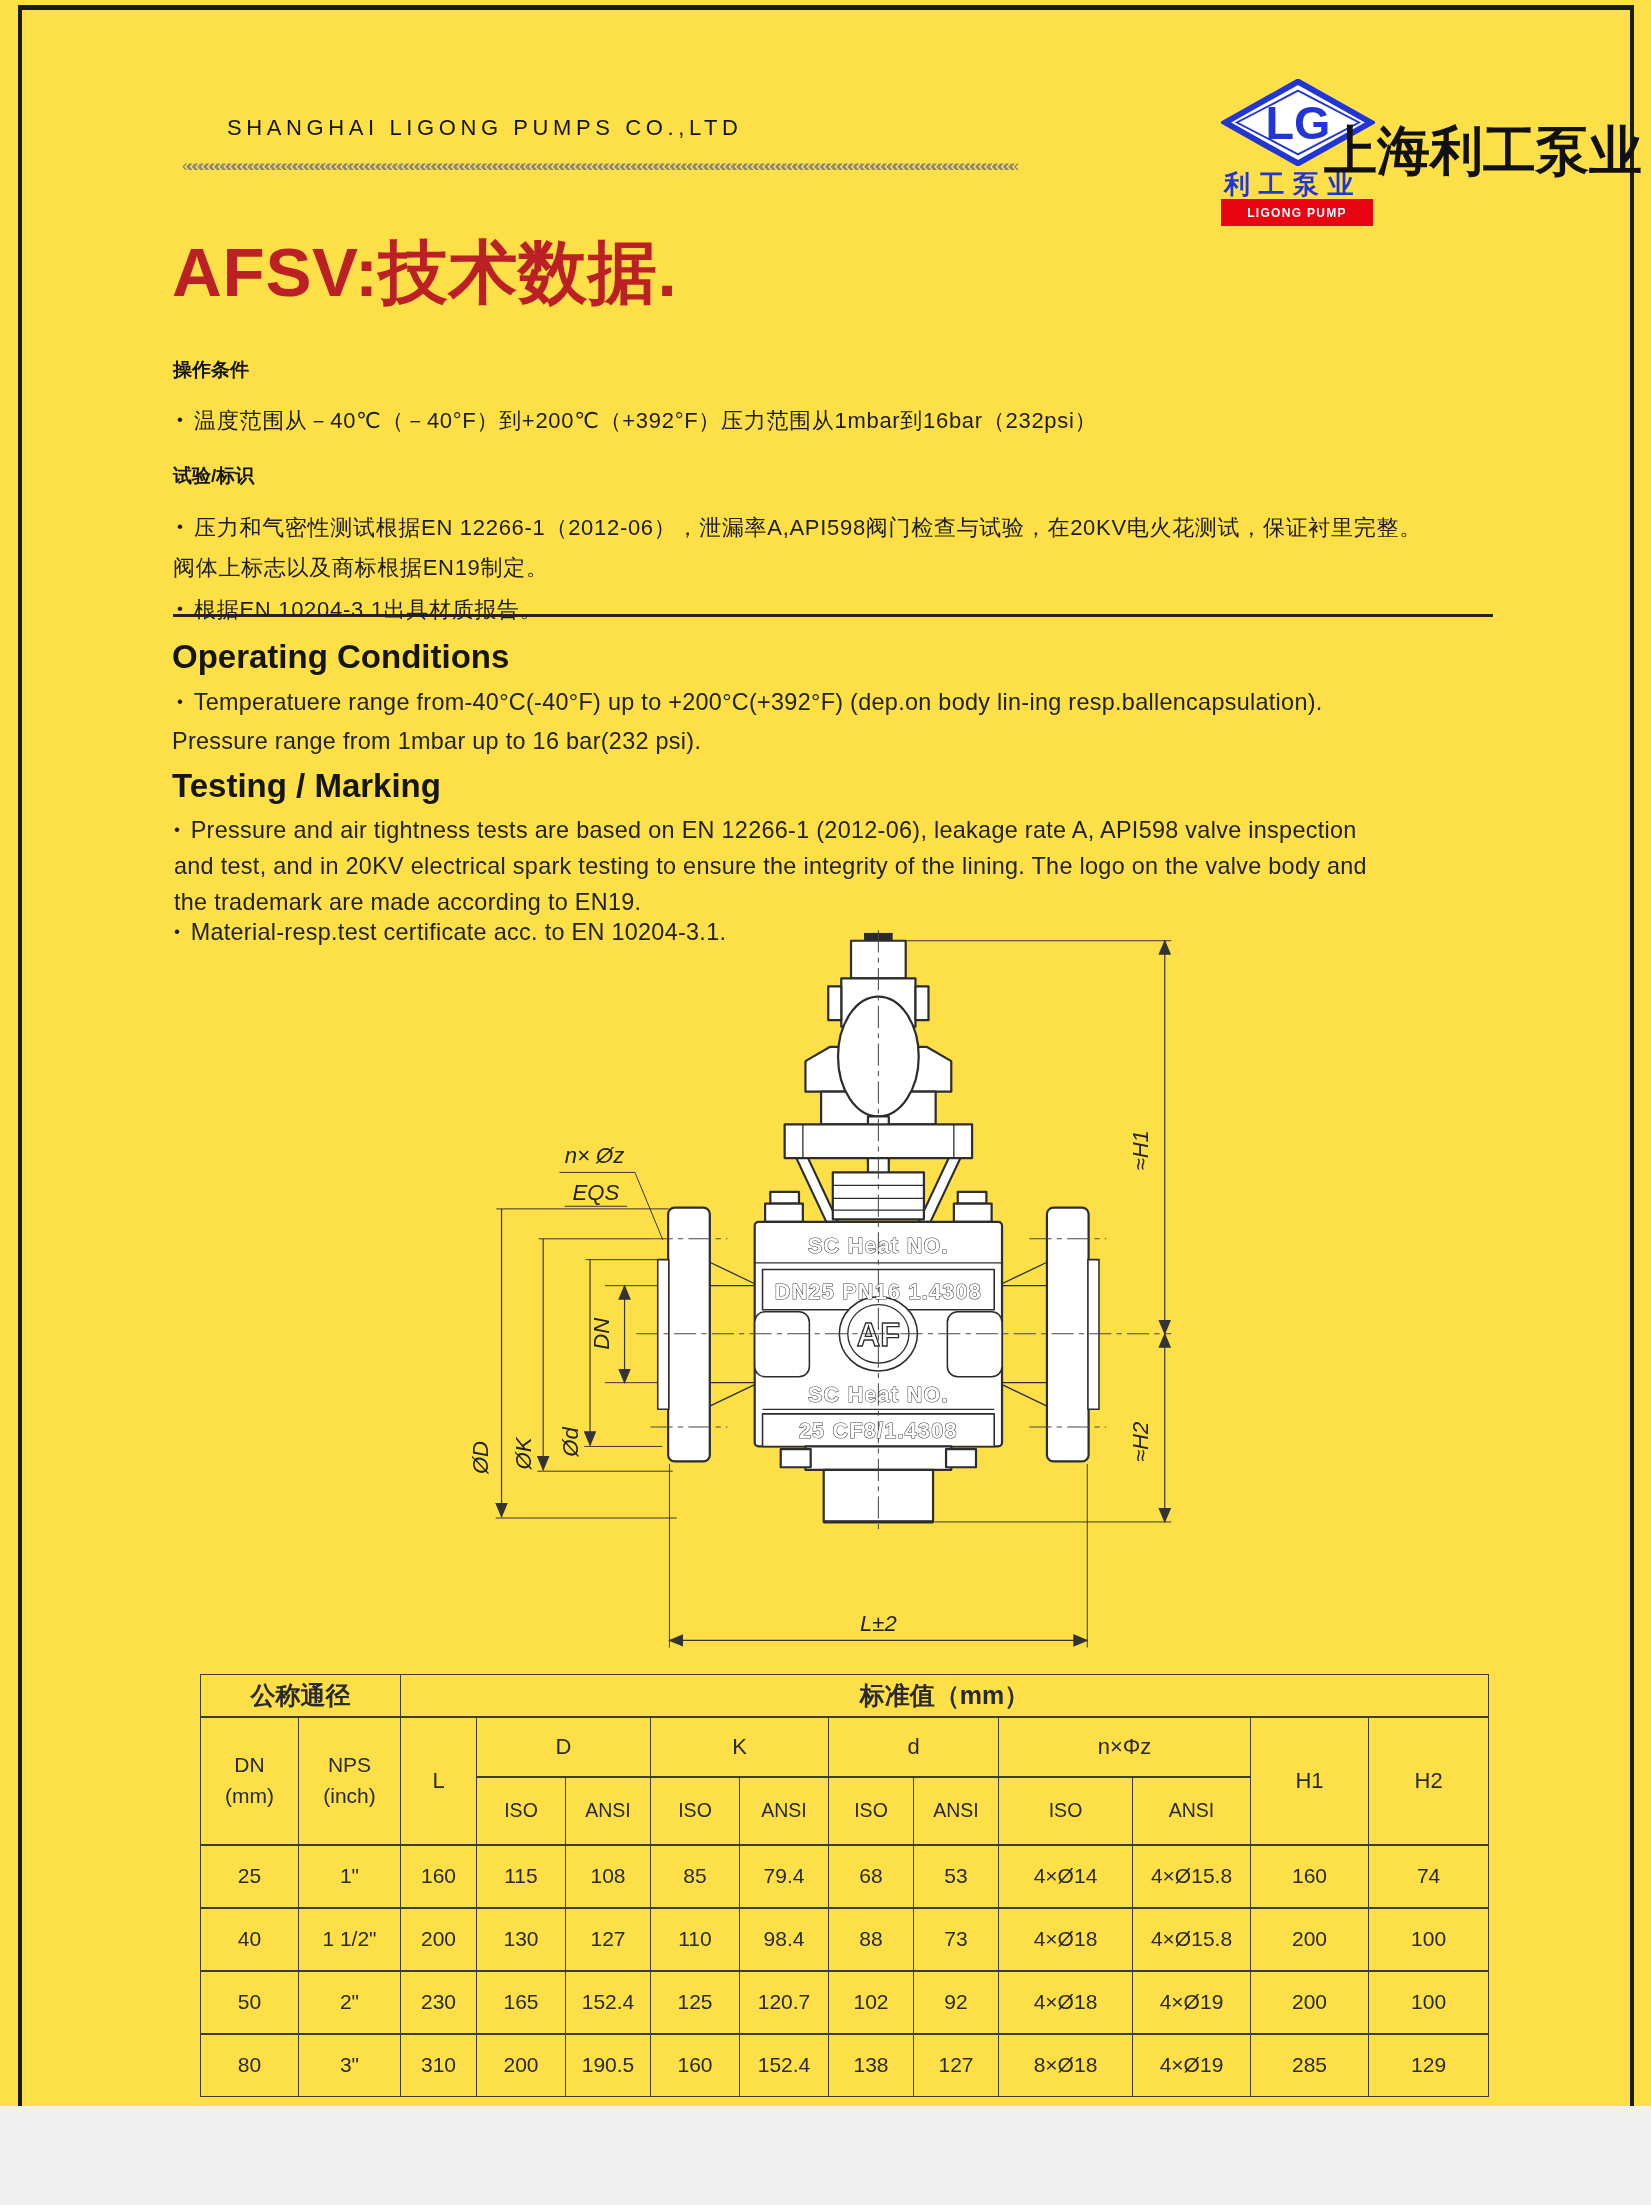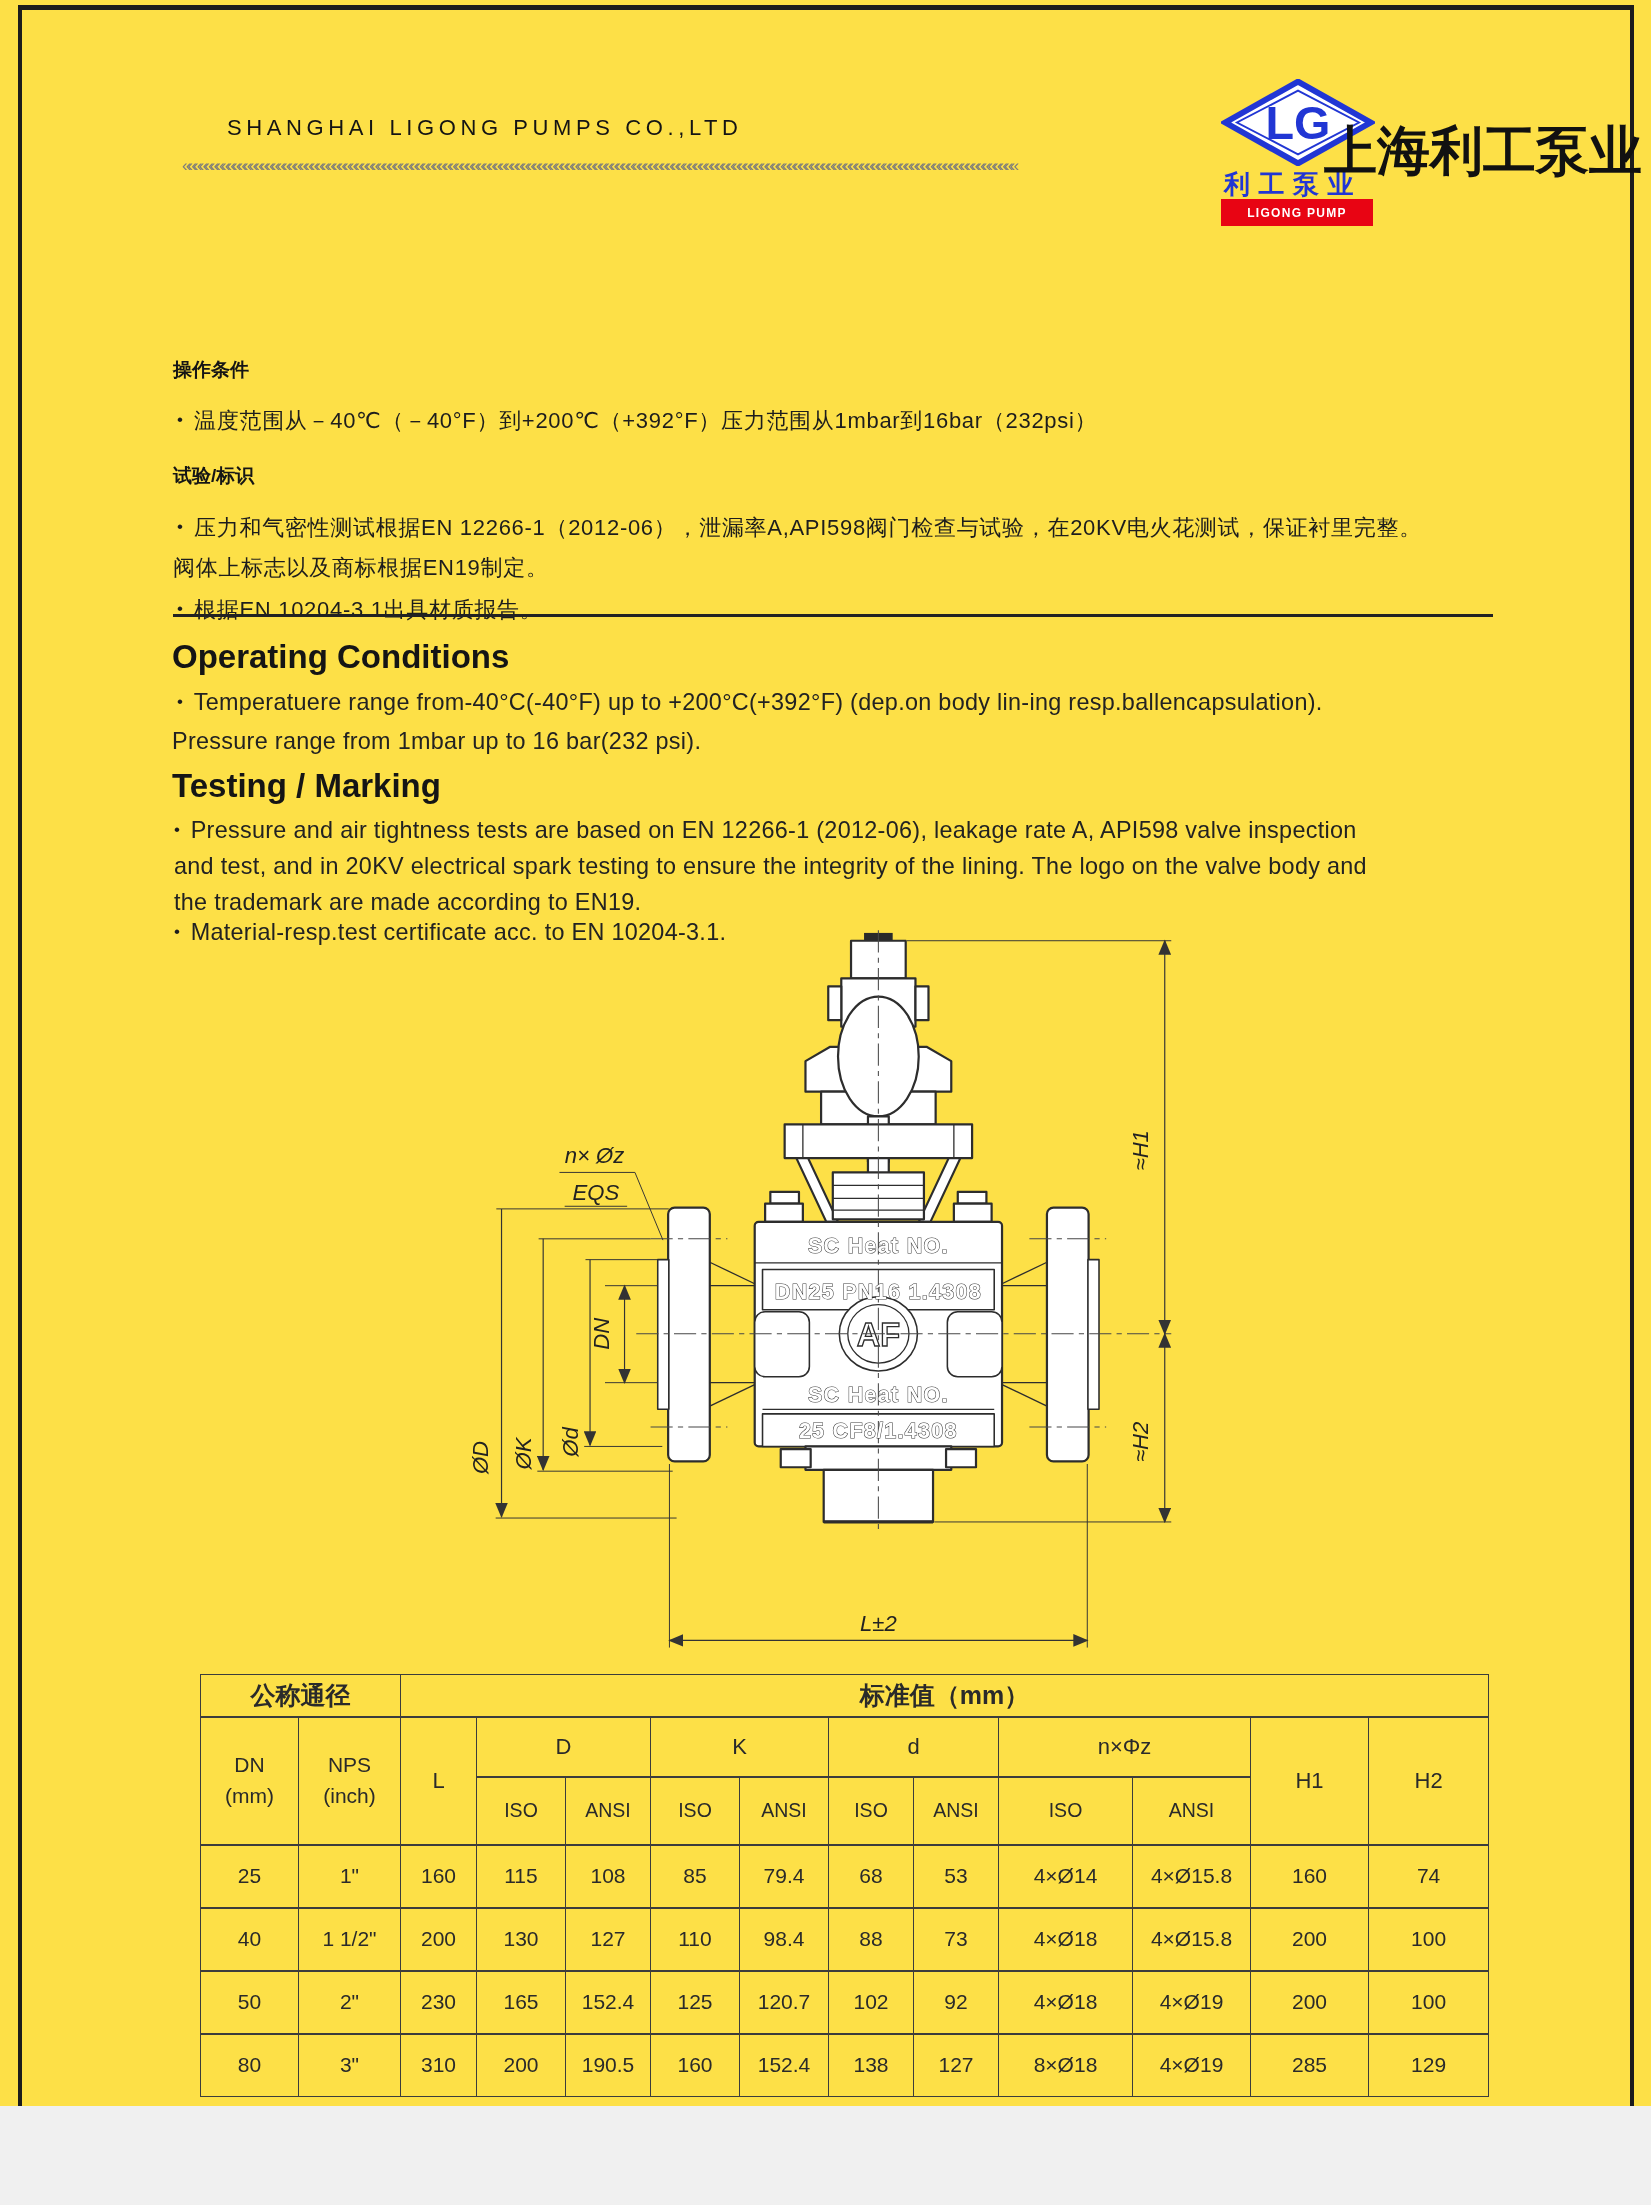--- a/index.html
+++ b/index.html
@@ -79,20 +79,21 @@
   <svg class="abs logo-diamond" width="154" height="87" viewBox="0 0 236 134">
     <polygon points="118,4 230,67 118,130 6,67" fill="#fff" stroke="#2136d4" stroke-width="9"></polygon>
     <polygon points="118,18 212,67 118,116 24,67" fill="none" stroke="#2136d4" stroke-width="3"></polygon>
     <text x="118" y="92" text-anchor="middle" font-size="72" font-weight="bold" fill="#2136d4" font-family="&quot;Liberation Sans&quot;,&quot;DejaVu Sans&quot;,sans-serif">LG</text>
   </svg>
   <div class="abs logo-cn">利工泵业</div>
   <div class="abs logo-banner">LIGONG PUMP</div>
   <div class="abs brand-large">上海利工泵业</div>
 
   <div class="abs title-row">
+    <span class="title-cn">AFSV:技术数据.</span>
   </div>
 
   <div class="abs h-cn" style="left:173px; top:357px;">操作条件</div>
   <div class="abs p-cn" style="left:177px; top:406px;">
     <span class="bullet">•</span><span>温度范围从－40℃（－40°F）到+200℃（+392°F）压力范围从1mbar到16bar（232psi）</span>
   </div>
 
   <div class="abs h-cn" style="left:173px; top:463px;text-align:right;">试验/标识</div>
   <div class="abs p-cn" style="left:177px; top:513px;">
     <span class="bullet">•</span><span>压力和气密性测试根据EN 12266-1（2012-06），泄漏率A,API598阀门检查与试验，在20KV电火花测试，保证衬里完整。</span>

